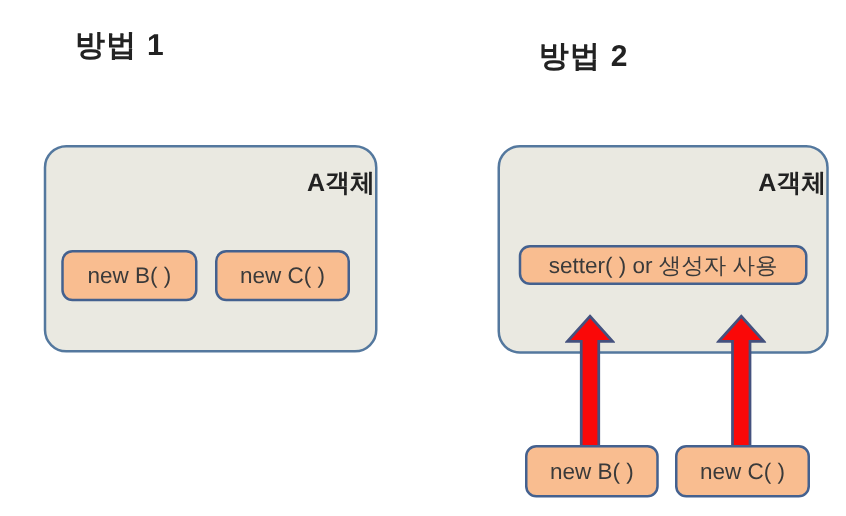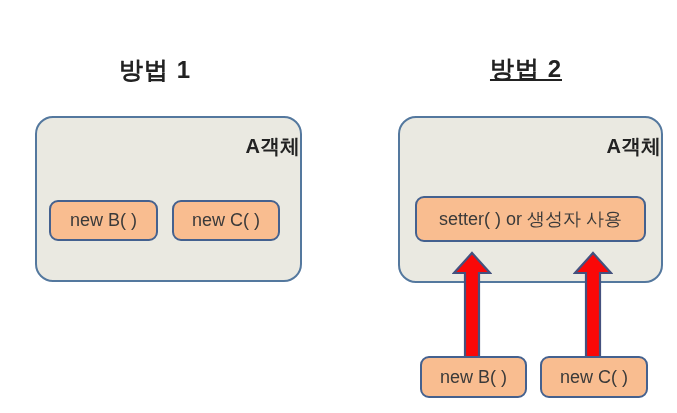--- a/index.html
+++ b/index.html
@@ -17,26 +17,24 @@
   .canvas{
     position:relative;
     width:677px;height:413px;
     background:var(--background);
     font-family:"Liberation Sans","DejaVu Sans",sans-serif;
     overflow:hidden;
   }
   .method-title{
     position:absolute;
     width:190px;
-    text-align:center;
     font-size:24px;
     font-weight:bold;
     color:var(--text);
     letter-spacing:1px;
-    margin-top:34px;
   }
   .outer-box{
     position:absolute;
     box-sizing:border-box;
     background:var(--container-fill);
     border:2px solid var(--container-border);
     border-radius:18px;
     z-index:1;
   }
   .outer-box .box-title{
@@ -76,27 +74,27 @@
 
   <div class="method-title" style="left:60px;top:20px;">방법 1</div>
 
   <div class="outer-box" style="left:35px;top:116px;width:267px;height:166px;">
     <div class="box-title">A객체</div>
   </div>
 
   <div class="node" style="left:49px;top:200px;width:109px;height:41px;">new B( )</div>
   <div class="node" style="left:172px;top:200px;width:108px;height:41px;">new C( )</div>
 
-  <div class="method-title" style="left:431px;top:19px;text-decoration:underline;">방법 2</div>
+  <div class="method-title" style="left:431px;top:29px;">방법 2</div>
 
   <div class="outer-box" style="left:398px;top:116px;width:265px;height:167px;">
     <div class="box-title">A객체</div>
   </div>
 
-  <div class="node" style="left:415px;top:196px;width:231px;height:46px;">setter( ) or 생성자 사용</div>
+  <div class="node" style="left:415px;top:196px;width:231px;height:32px;">setter( ) or 생성자 사용</div>
 
   <svg class="arrow-svg" style="left:452px;top:250px;" width="40" height="108" viewBox="0 0 40 108" aria-hidden="true">
     <polygon class="arrow-shape" points="20,3 38,23 27,23 27,107 13,107 13,23 2,23"></polygon>
   </svg>
   <svg class="arrow-svg" style="left:573px;top:250px;" width="40" height="108" viewBox="0 0 40 108" aria-hidden="true">
     <polygon class="arrow-shape" points="20,3 38,23 27,23 27,107 13,107 13,23 2,23"></polygon>
   </svg>
 
   <div class="node source-node" style="left:420px;top:356px;width:107px;height:42px;">new B( )</div>
   <div class="node source-node" style="left:540px;top:356px;width:108px;height:42px;">new C( )</div>

